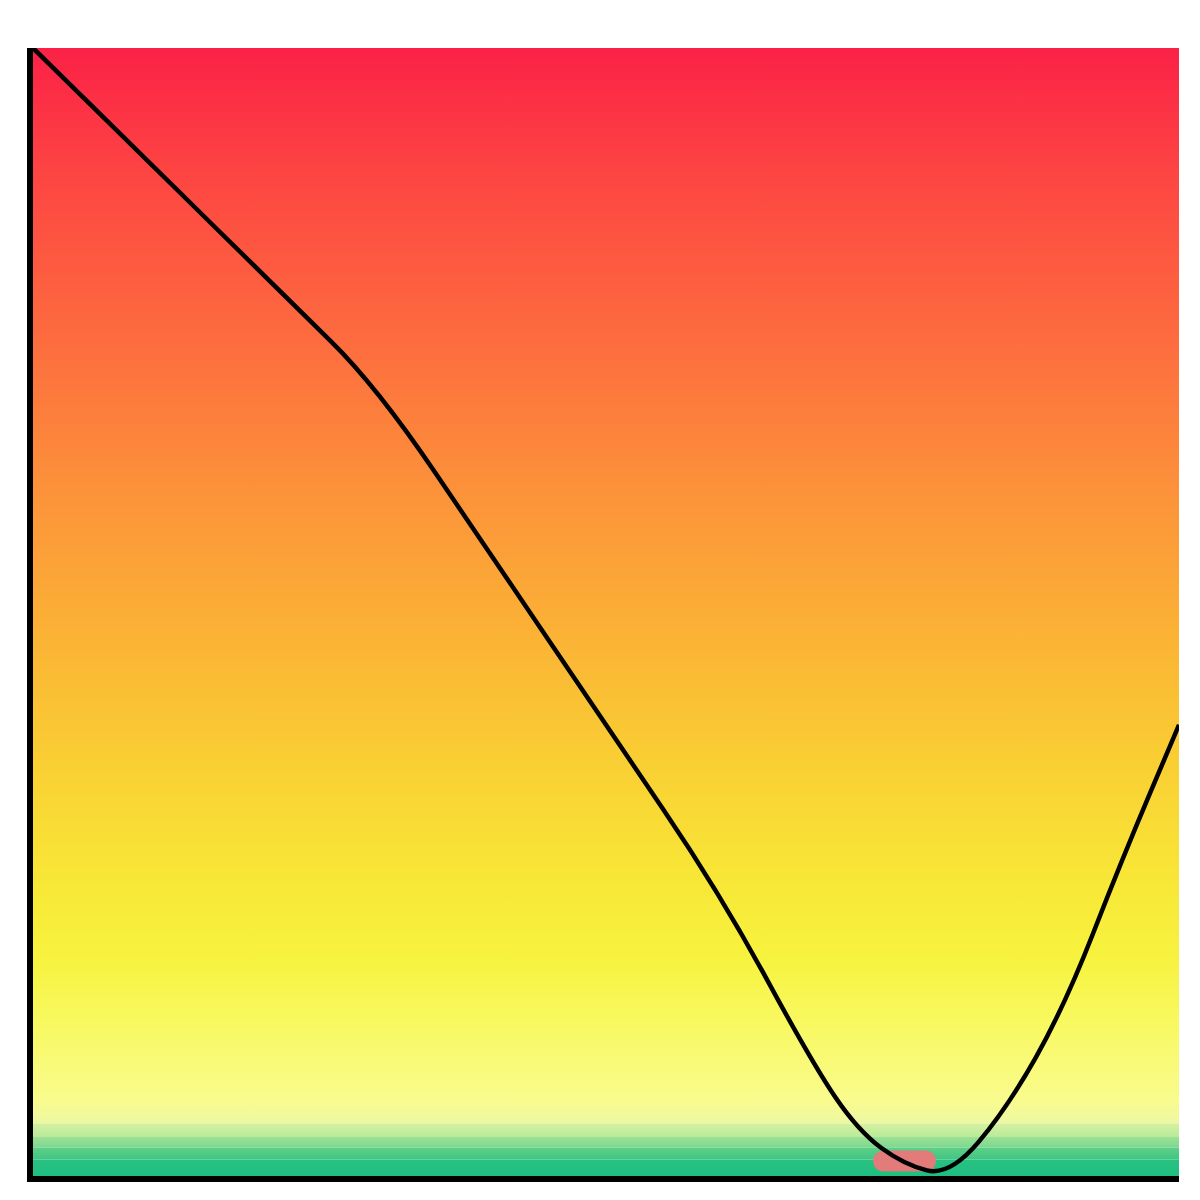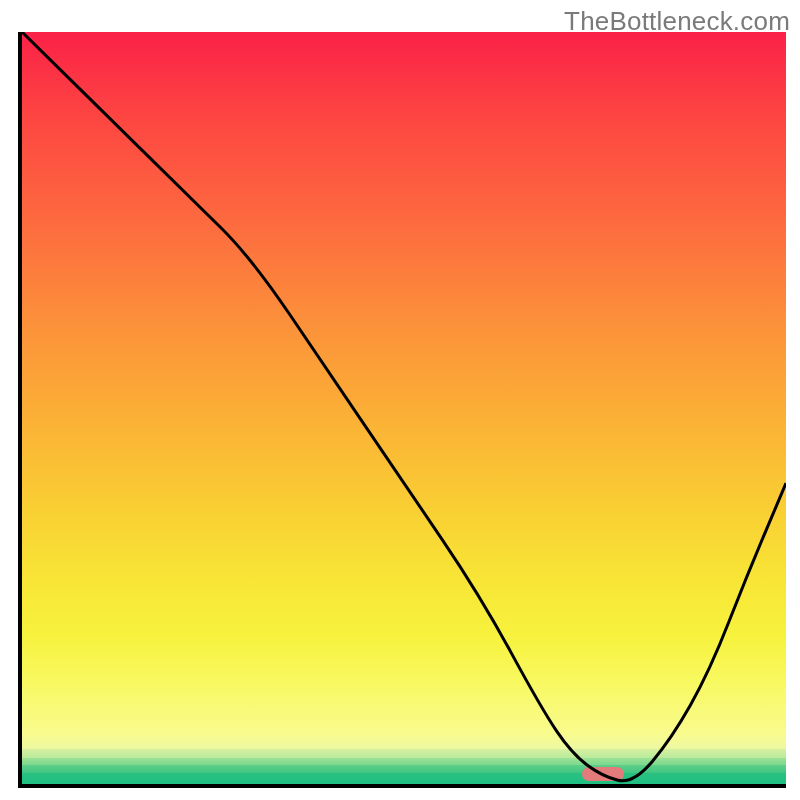--- a/index.html
+++ b/index.html
@@ -76,21 +76,20 @@
     background: #e27b79;
     border-radius: 7px;
     z-index: 2;
   }
 </style>
 </head>
 <body>
 
 <div class="frame">
 
-  <div class="watermark">TheBottleneck.com</div>
 
   <div class="plot-area">
 
     <div class="fill gradient-top"></div>
     <div class="fill bottom-band-1"></div>
     <div class="fill bottom-band-2"></div>
     <div class="fill bottom-band-3"></div>
     <div class="fill bottom-band-4"></div>
     <div class="fill bottom-band-5"></div>
 

